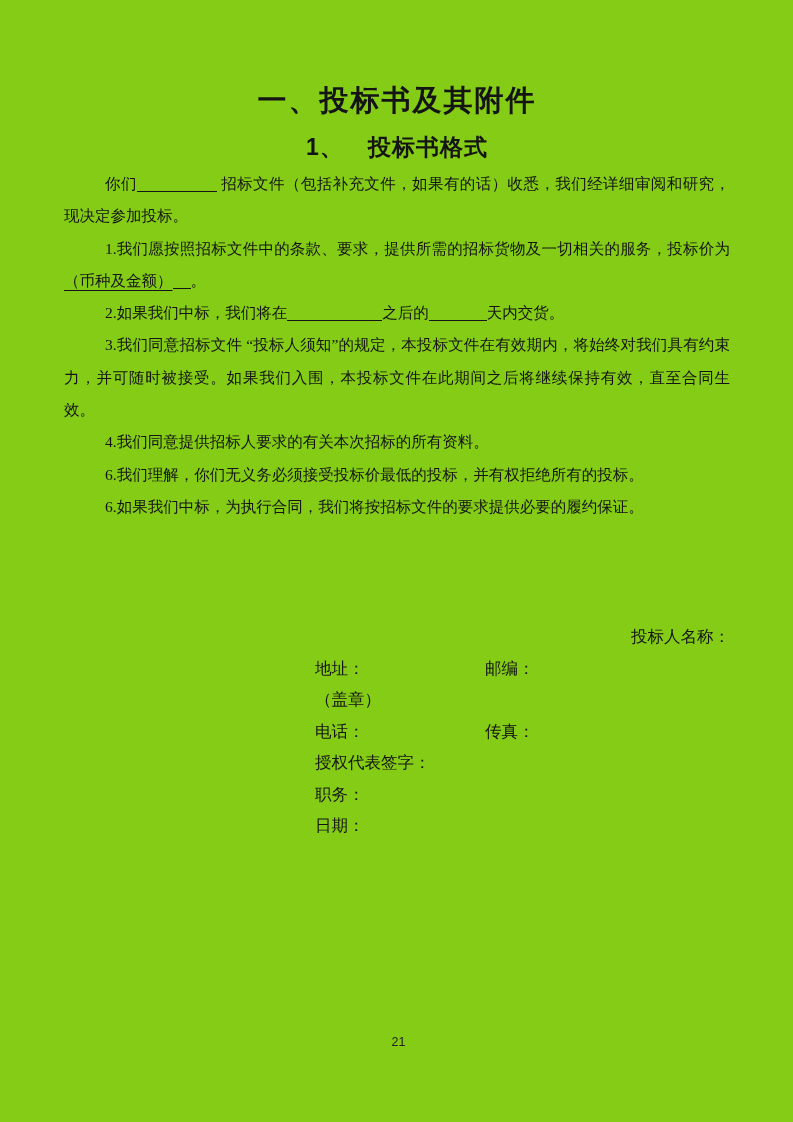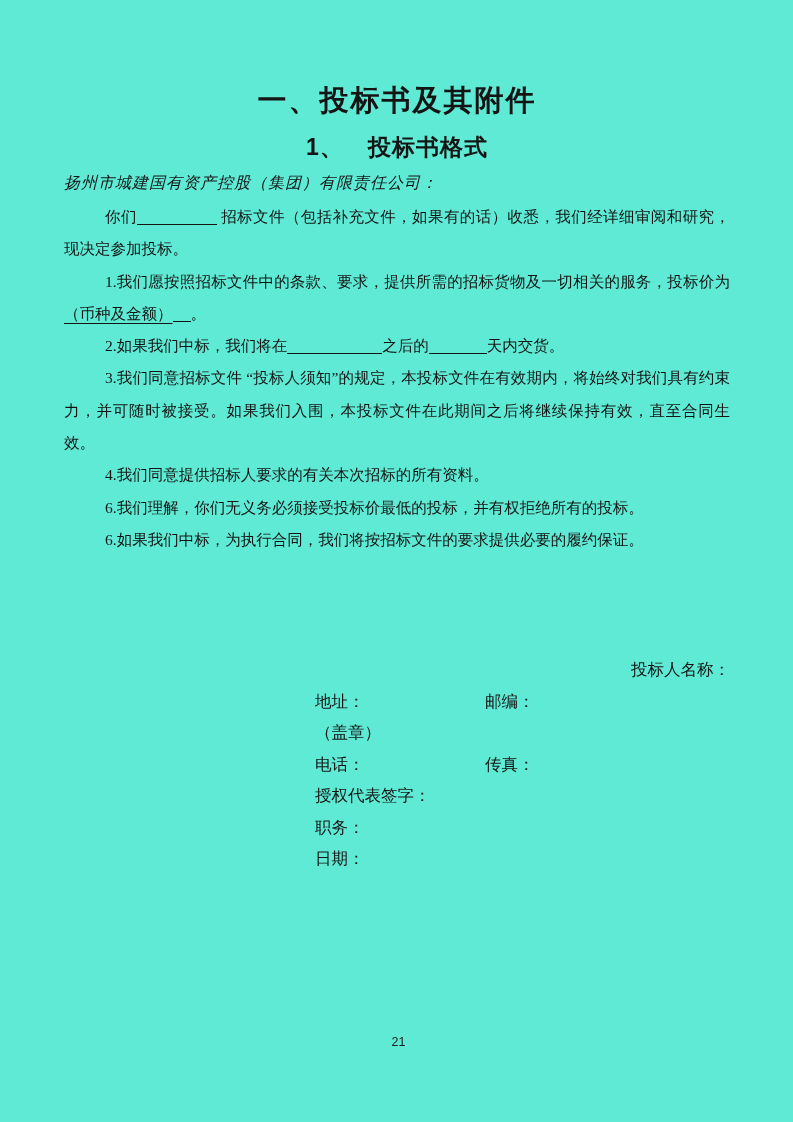--- a/index.html
+++ b/index.html
@@ -4,21 +4,21 @@
 <style>
   html, body {
     margin: 0;
     padding: 0;
     background: #ffffff;
   }
   .page {
     position: relative;
     width: 793px;
     height: 1122px;
-    background: #5eead4;
+    background: #84cc16;
     color: #141414;
     font-family: "Liberation Serif", "DejaVu Serif", serif;
     overflow: hidden;
   }
   .content {
     position: absolute;
     top: 0; left: 0; right: 0; bottom: 0;
     padding: 83px 63px 0 64px;
   }
   .doc-title {
@@ -90,21 +90,20 @@
     color: #222222;
   }
 </style>
 </head>
 <body>
 
 <div class="page">
   <div class="content">
     <h1 class="doc-title">一、投标书及其附件</h1>
     <h2 class="doc-subtitle">1、　投标书格式</h2>
-    <div class="salutation">扬州市城建国有资产控股（集团）有限责任公司：</div>
     <div class="doc-body">
         <p>你们<span class="blank" style="width: 80px;"></span> 招标文件（包括补充文件，如果有的话）收悉，我们经详细审阅和研究，现决定参加投标。</p>
         <p>1.我们愿按照招标文件中的条款、要求，提供所需的招标货物及一切相关的服务，投标价为<span class="u">（币种及金额）</span><span class="blank" style="width: 18px;"></span>。</p>
         <p>2.如果我们中标，我们将在<span class="blank" style="width: 95px;"></span>之后的<span class="blank" style="width: 58px;"></span>天内交货。</p>
         <p>3.我们同意招标文件 “投标人须知”的规定，本投标文件在有效期内，将始终对我们具有约束力，并可随时被接受。如果我们入围，本投标文件在此期间之后将继续保持有效，直至合同生效。</p>
         <p>4.我们同意提供招标人要求的有关本次招标的所有资料。</p>
         <p>6.我们理解，你们无义务必须接受投标价最低的投标，并有权拒绝所有的投标。</p>
         <p>6.如果我们中标，为执行合同，我们将按招标文件的要求提供必要的履约保证。</p>
       </div>
     <div class="bidder-form">

